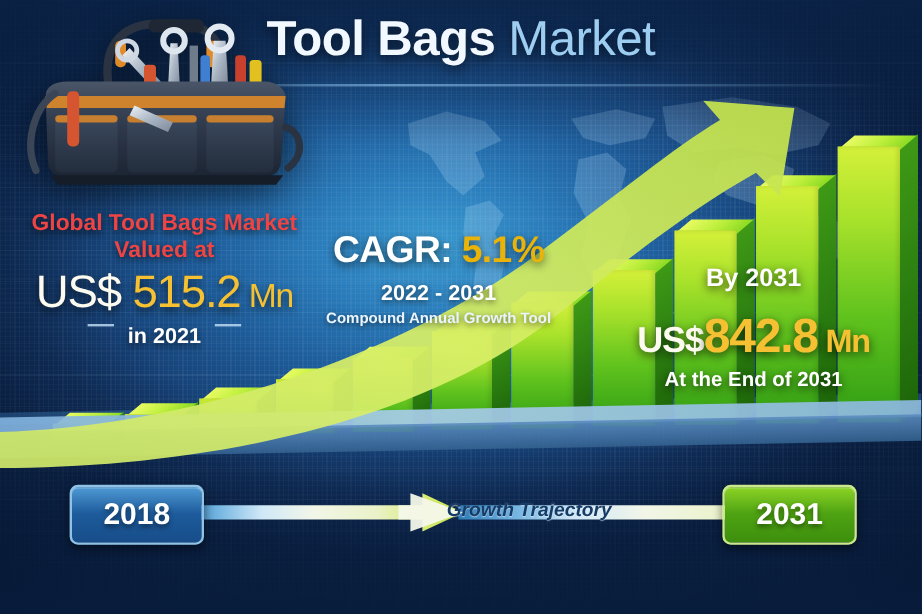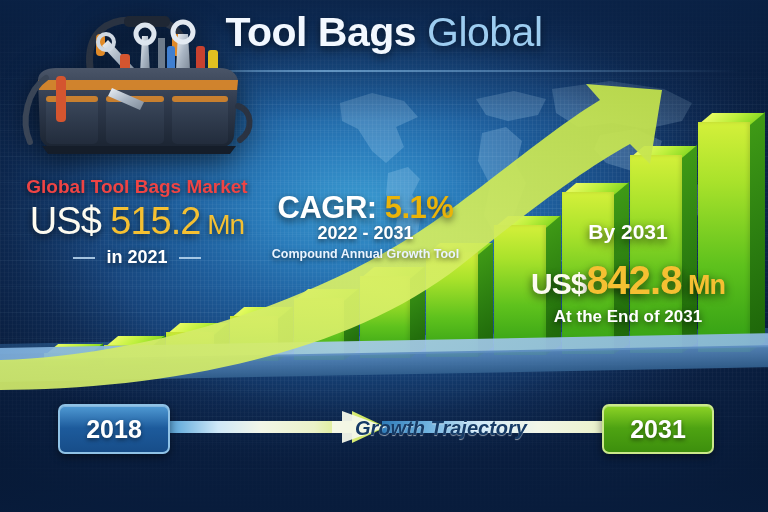--- a/index.html
+++ b/index.html
@@ -76,50 +76,50 @@
 
   
   .left-block{position:absolute;left:6px;top:176px;width:262px;text-align:center;}
   .lb-line{font-size:19px;font-weight:bold;color:#ef4444;line-height:1.18;
     text-shadow:0 2px 6px rgba(0,0,0,.65);}
   .lb-big{margin-top:4px;font-size:38px;font-weight:normal;line-height:1;
     color:#f5c032;text-shadow:0 3px 7px rgba(0,0,0,.65);letter-spacing:-1px;}
   .lb-big .cur{color:#fdfbf0;}
   .lb-big .mn{font-size:28px;}
   .lb-year{margin-top:7px;font-size:18px;font-weight:bold;color:#ffffff;
-    text-shadow:0 2px 6px rgba(0,0,0,.6);display:flex;align-items:center;justify-content:center;gap:11px;}
+    text-shadow:0 2px 6px rgba(0,0,0,.6);display:flex;justify-content:center;gap:11px;}
   .dash{display:inline-block;width:22px;height:2px;background:#bcd9f2;opacity:.85;}
 
   
   .cagr{position:absolute;left:258px;top:192px;width:215px;text-align:center;}
   .cagr-main{font-size:31px;font-weight:bold;line-height:1;color:#fff;
     text-shadow:0 3px 7px rgba(0,0,0,.62);letter-spacing:-.5px;}
   .cagr-main .pct{color:#eab308;}
-  .cagr-range{margin-top:0;font-size:18px;font-weight:bold;color:#ffffff;
+  .cagr-range{margin-top:11px;font-size:18px;font-weight:bold;color:#ffffff;
     text-shadow:0 2px 5px rgba(0,0,0,.6);}
   .cagr-sub{margin-top:3px;font-size:12.5px;font-weight:bold;color:#eaf4ff;
     text-shadow:0 2px 5px rgba(0,0,0,.6);}
 
   
   .right-block{position:absolute;left:492px;top:220px;width:272px;text-align:center;}
   .rb-title{font-size:21px;font-weight:bold;color:#ffffff;
     text-shadow:0 3px 8px rgba(0,0,0,.7);}
   .rb-big{margin-top:16px;font-size:40px;font-weight:bold;line-height:1;
     color:#f5c032;text-shadow:0 3px 8px rgba(0,0,0,.72);letter-spacing:-1px;}
   .rb-big .cur{color:#fdfbf0;font-size:30px;}
   .rb-big .mn{font-size:27px;}
   .rb-sub{margin-top:7px;font-size:17px;font-weight:bold;color:#ffffff;
     text-shadow:0 2px 7px rgba(0,0,0,.7);}
 
   
   .traj{position:absolute;left:58px;bottom:62px;width:656px;height:46px;}
   .ribbon{position:absolute;left:88px;top:6px;width:560px;height:34px;}
   .ribbon svg{width:100%;height:100%;}
   .traj-label{position:absolute;left:268px;top:13px;width:230px;text-align:center;
-    font-size:20px;font-weight:bold;font-style:italic;color:#163b66;
+    font-size:16px;font-weight:bold;font-style:italic;color:#163b66;
     text-shadow:0 1px 1px rgba(255,255,255,.55);}
   .ybox{position:absolute;top:0;width:108px;height:46px;border-radius:7px;
     display:flex;align-items:center;justify-content:center;
     font-size:25px;font-weight:bold;color:#ffffff;
     text-shadow:0 2px 4px rgba(0,0,0,.45);}
   .ybox.start{left:0;background:linear-gradient(to bottom,#4f9ad4,#1d5b9c 48%,#174d89);
     border:2px solid #8fc2e6;box-shadow:0 3px 8px rgba(0,0,0,.45), inset 0 1px 0 rgba(255,255,255,.3);}
   .ybox.end{right:0;background:linear-gradient(to bottom,#8dd326,#4ea312 48%,#3d8f0d);
     border:2px solid #cbe98a;box-shadow:0 3px 8px rgba(0,0,0,.45), inset 0 1px 0 rgba(255,255,255,.3);}
 </style>
@@ -146,21 +146,21 @@
       </g>
     </svg>
   </div>
 
   <div class="bg-vignette"></div>
   <div class="topglow"></div>
   <div class="botglow"></div>
   <div class="titlerule"></div>
 
   <div class="title">
-    <span class="t1">Tool Bags</span><span class="t2"> Global</span>
+    <span class="t1">Tool Bags</span><span class="t2"> Market</span>
   </div>
 
   <div class="toolbag">
     <svg viewBox="0 0 250 150">
       <defs>
         <linearGradient id="bagBody" x1="0" y1="0" x2="0" y2="1">
           <stop offset="0%" stop-color="#4a5568"></stop>
           <stop offset="45%" stop-color="#2f3a4d"></stop>
           <stop offset="100%" stop-color="#1b2432"></stop>
         </linearGradient>
@@ -293,20 +293,21 @@
         </linearGradient>
       </defs>
       <path d="M0 300 C150 296 330 240 450 150 C520 98 560 64 600 40
                L586 24 L662 30 L650 104 L630 84
                C580 112 530 150 460 206 C340 300 150 330 0 330 Z" fill="url(#arrowG)" opacity="0.93"></path>
     </svg>
   </div>
 
   <div class="left-block">
     <div class="lb-line">Global Tool Bags Market</div>
+    <div class="lb-line">Valued at</div>
     <div class="lb-big">
       <span class="cur">US$ </span><span>515.2</span><span class="mn"> Mn</span>
     </div>
     <div class="lb-year">
       <span class="dash"></span>
       <span>in 2021</span>
       <span class="dash"></span>
     </div>
   </div>
 

